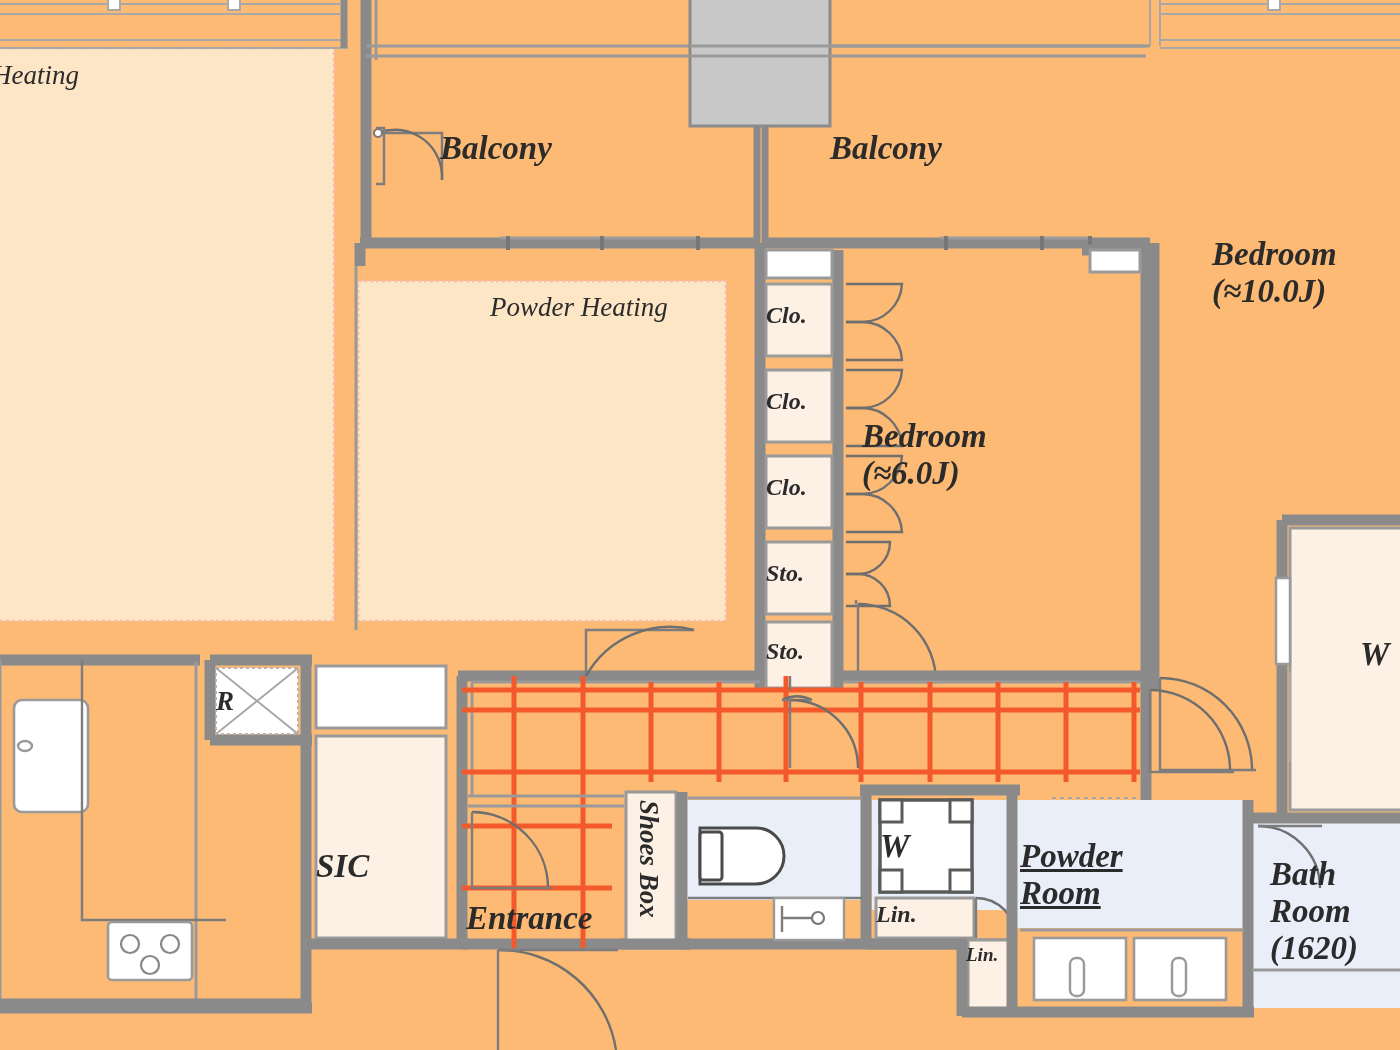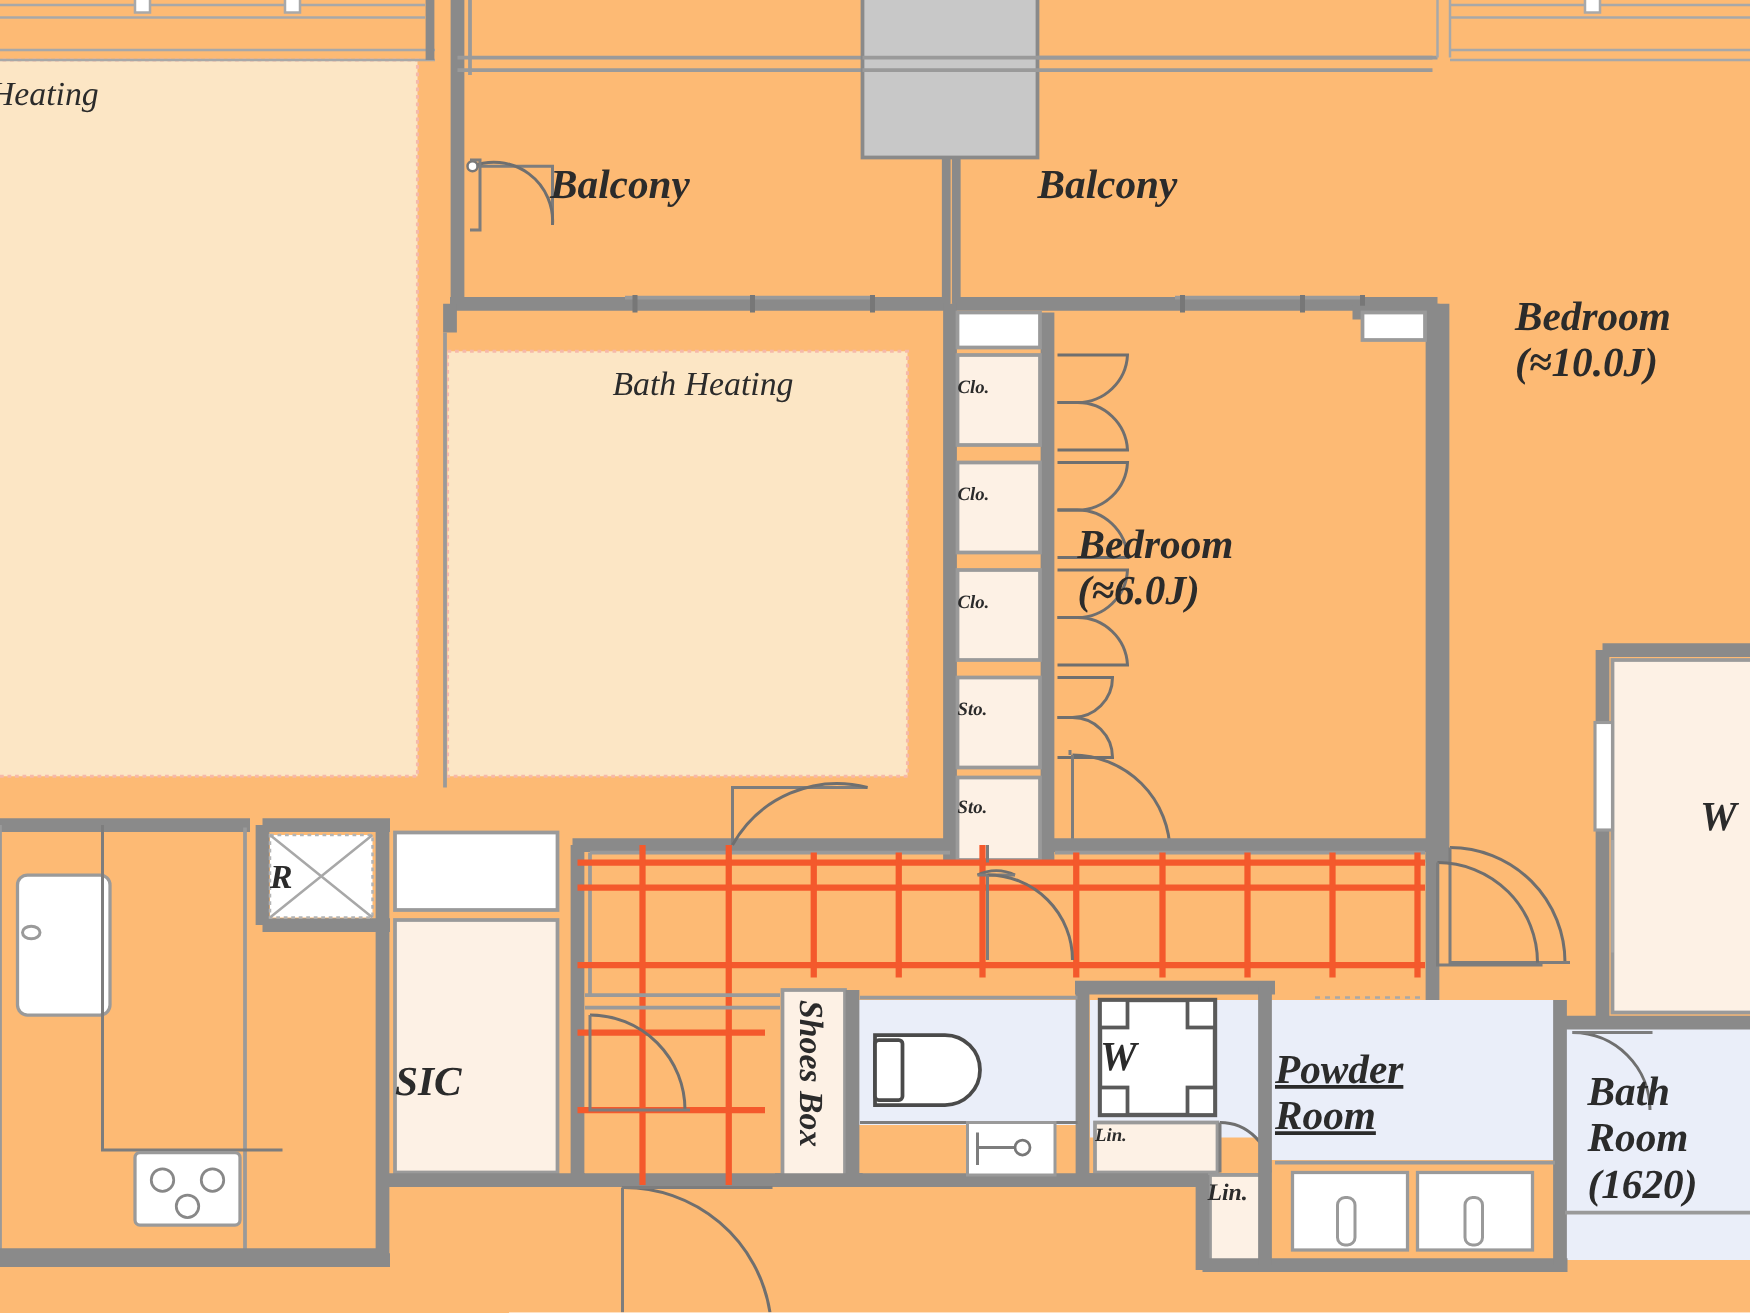--- a/index.html
+++ b/index.html
@@ -4,21 +4,21 @@
 <style>
   html,body{margin:0;padding:0;background:#ffffff;}
   body{font-family:"Liberation Serif", serif;}
   #plan{position:relative;width:1400px;height:1050px;overflow:hidden;background:#fdba74;}
   svg{position:absolute;top:0;left:0;}
   .lbl{position:absolute;font-family:"Liberation Serif", serif;font-style:italic;font-weight:bold;color:#2b2b2b;white-space:pre;text-align:left;line-height:1.12;pointer-events:none;}
   .lbl.thin{font-weight:normal;}
   .big{font-size:40px;letter-spacing:1px;}
   .room{font-size:33px;}
   .med{font-size:27px;}
-  .sm{font-size:15px;}
+  .sm{font-size:24px;}
   .xs{font-size:19px;}
   .vert{writing-mode:vertical-rl;text-orientation:mixed;}
 </style>
 </head>
 <body>
 
 <div id="plan">
 
   <svg width="1400" height="1050" viewBox="0 0 1400 1050">
     <defs>
@@ -253,21 +253,21 @@
     <path class="door" d="M1258 826 A 62 62 0 0 1 1320 888"></path>
     <path class="fx" d="M1258 826 H 1322"></path>
     <path class="wt" d="M1252 970 H 1400"></path>
 
     <path class="w" d="M0 1004 H 306"></path>
   </svg>
 
   <div class="lbl thin med" style="left:-8px;top:60px;width:200px;text-align:left;">Heating</div>
 
 
-  <div class="lbl thin med" style="left:490px;top:292px;width:250px;">Bath Heating</div>
+  <div class="lbl thin med" style="left:490px;top:292px;width:250px;">Powder Heating</div>
 
   <div class="lbl room" style="left:440px;top:130px;width:260px;">Balcony</div>
 
   <div class="lbl room" style="left:830px;top:130px;width:260px;">Balcony</div>
 
   <div class="lbl room" style="left:862px;top:418px;width:270px;">Bedroom
 (≈6.0J)</div>
 
   <div class="lbl room" style="left:1212px;top:236px;width:280px;text-align:left;">Bedroom
 (≈10.0J)</div>
@@ -277,20 +277,21 @@
   <div class="lbl sm" style="left:766px;top:474px;width:66px;">Clo.</div>
   <div class="lbl sm" style="left:766px;top:560px;width:66px;">Sto.</div>
   <div class="lbl sm" style="left:766px;top:638px;width:66px;">Sto.</div>
 
   <div class="lbl med" style="left:216px;top:686px;width:82px;">R</div>
 
   <div class="lbl room" style="left:316px;top:848px;width:130px;">SIC</div>
 
   <div class="lbl med vert" style="left:634px;top:800px;height:140px;">Shoes Box</div>
 
+  <div class="lbl room" style="left:466px;top:900px;width:170px;">Entrance</div>
 
   <div class="lbl room" style="left:880px;top:828px;width:92px;">W</div>
 
   <div class="lbl sm" style="left:876px;top:901px;width:98px;">Lin.</div>
   <div class="lbl xs" style="left:966px;top:944px;width:46px;">Lin.</div>
 
   <div class="lbl room" style="left:1020px;top:838px;width:226px;text-decoration:underline;">Powder
 Room</div>
 
   <div class="lbl room" style="left:1270px;top:856px;width:190px;text-align:left;">Bath

